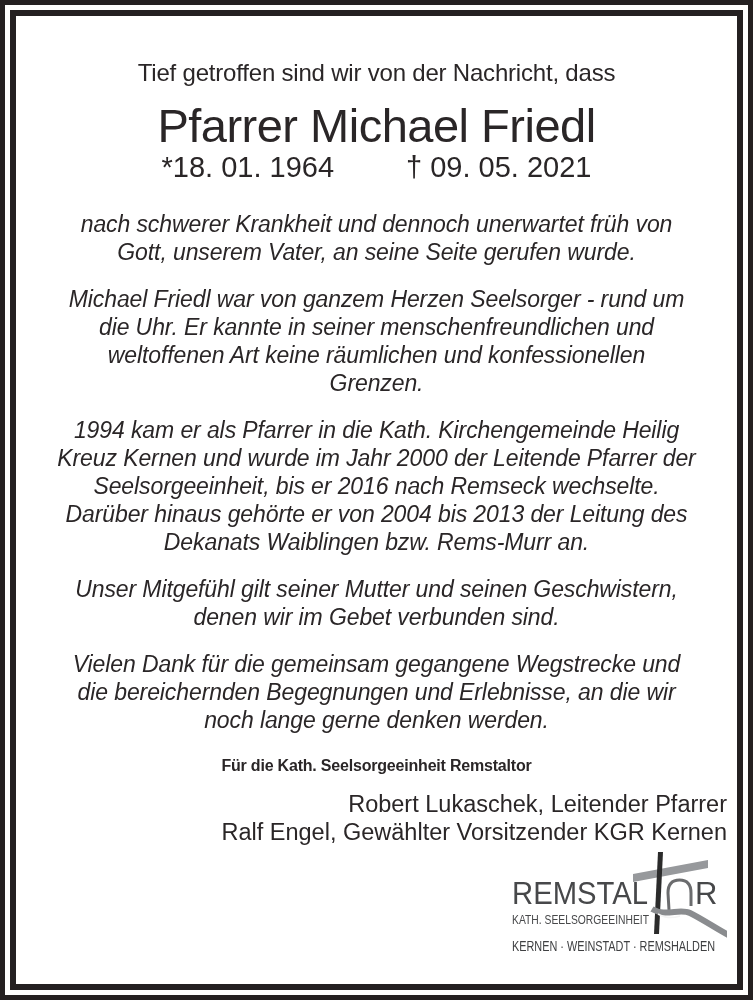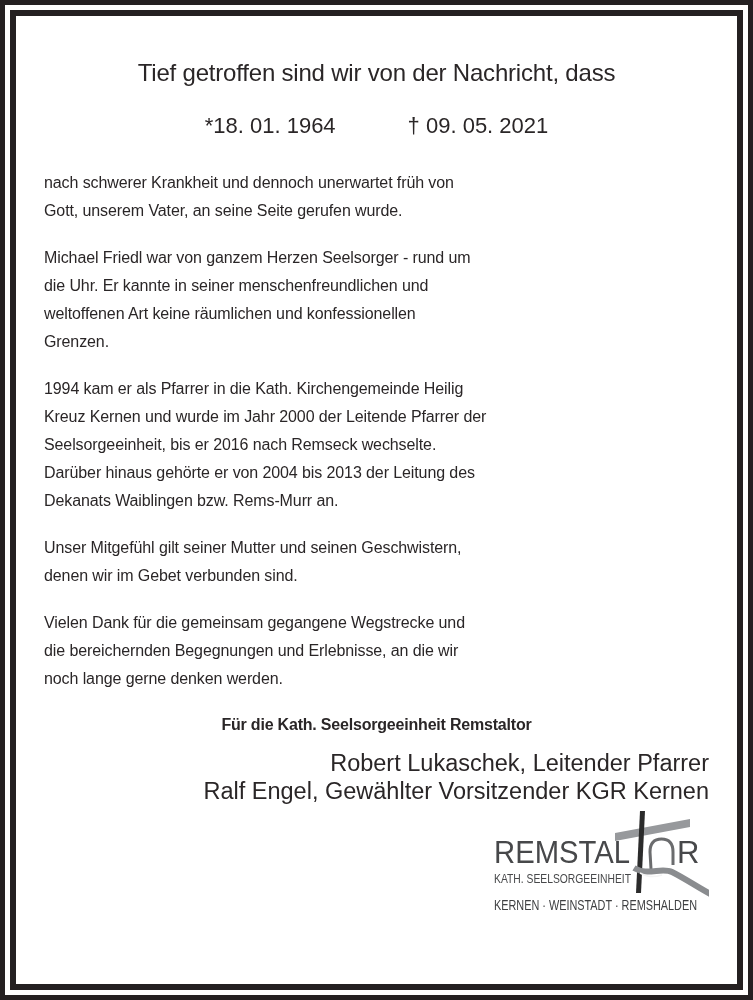--- a/index.html
+++ b/index.html
@@ -30,53 +30,54 @@
     position: absolute;
     inset: 10px;
     border: 6px solid #242021;
     background: #ffffff;
     box-sizing: border-box;
   }
   
   .content {
     position: absolute;
     inset: 16px;
-    padding: 0 28px;
+    padding: 0 10px;
     box-sizing: border-box;
     text-align: center;
   }
   .intro {
     margin: 42px 0 0 0;
     font-size: 24px;
     line-height: 30px;
     letter-spacing: -0.2px;
   }
   .deceased-name {
     margin: 12px 0 0 0;
     font-size: 47px;
     line-height: 52px;
     font-weight: 500;
     letter-spacing: -0.5px;
   }
   .dates {
-    margin-top: 23px;
+    margin-top: 0;
     display: flex;
     justify-content: center;
     gap: 72px;
-    font-size: 22px;
+    font-size: 29px;
     line-height: 30px;
     align-items: center;
   }
   .para {
-    text-align: left;
+    text-align: center;
     white-space: pre-line;
-    font-size: 16px;
+    font-size: 23px;
     line-height: 28px;
     letter-spacing: -0.1px;
     margin: 19px 0 0 0;
+    font-style: italic;
   }
   .para.first {
     margin-top: 28px;
   }
   .closing {
     margin: 18px 0 0 0;
     font-size: 16px;
     line-height: 28px;
     font-weight: 700;
     letter-spacing: -0.2px;
@@ -115,20 +116,21 @@
 </head>
 <body>
 
 <div class="frame-outer"></div>
 <div class="frame-gap"></div>
 <div class="frame-inner"></div>
 
 <div class="content">
   <p class="intro">Tief getroffen sind wir von der Nachricht, dass</p>
 
+  <h1 class="deceased-name">Pfarrer Michael Friedl</h1>
 
   <div class="dates">
     <span>*18. 01. 1964</span>
     <span>† 09. 05. 2021</span>
   </div>
 
   <p class="para first">nach schwerer Krankheit und dennoch unerwartet früh von
 Gott, unserem Vater, an seine Seite gerufen wurde.</p>
   <p class="para">Michael Friedl war von ganzem Herzen Seelsorger - rund um
 die Uhr. Er kannte in seiner menschenfreundlichen und

